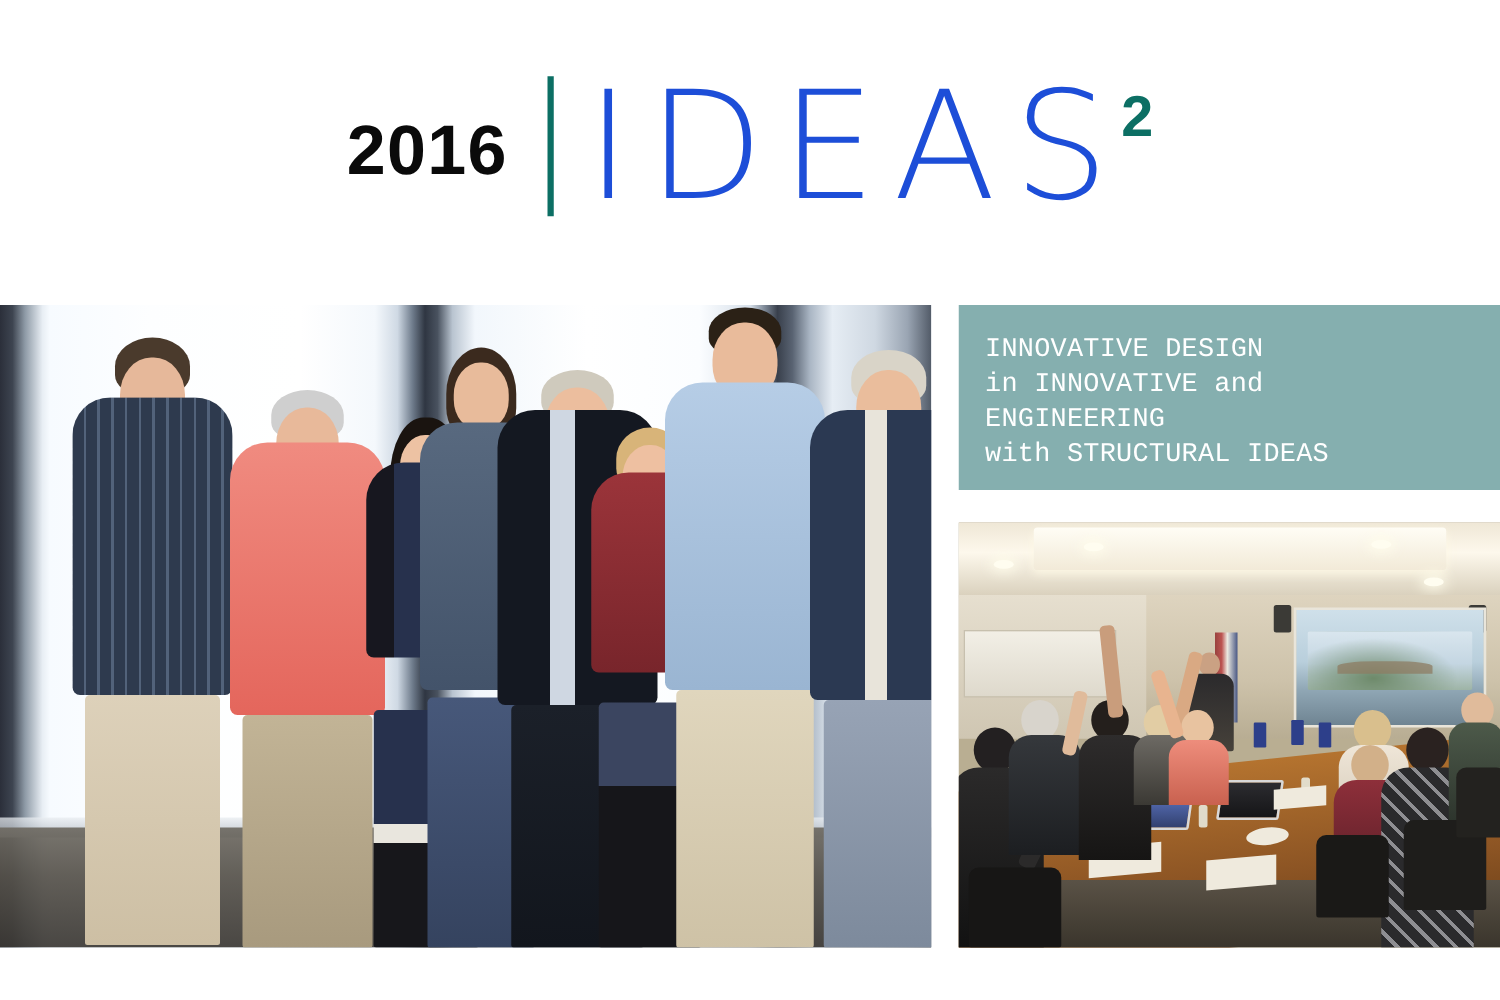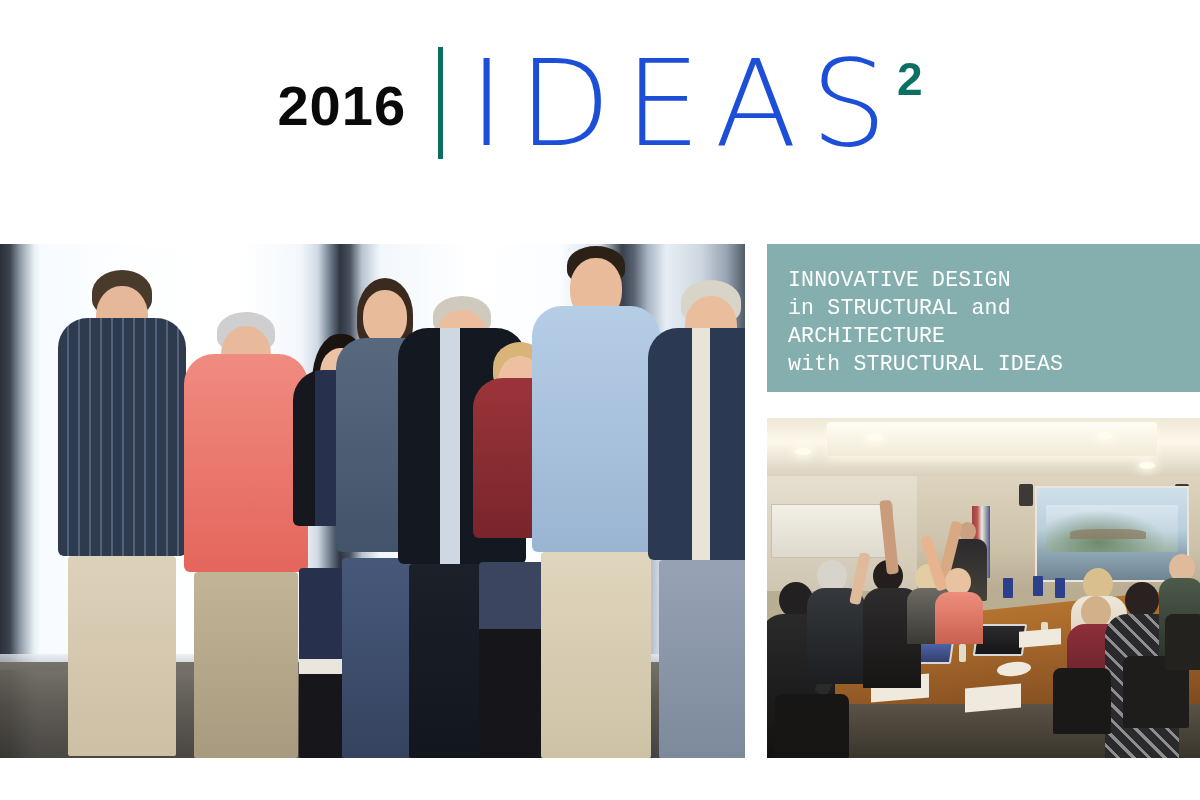--- a/index.html
+++ b/index.html
@@ -4,21 +4,21 @@
 <style>
   html,body{margin:0;padding:0;}
   body{
     width:1200px;height:800px;background:#ffffff;
     font-family:"Liberation Sans", sans-serif;
     overflow:hidden;position:relative;
   }
 
   
   .header{
-    position:absolute;left:0;top:4px;width:1200px;height:244px;
+    position:absolute;left:0;top:18px;width:1200px;height:244px;
     background:#ffffff;
   }
   .logo-row{
     position:absolute;left:0;top:34px;width:1200px;height:130px;
     display:flex;align-items:center;justify-content:center;
   }
   .logo-year{
     font-size:56px;font-weight:bold;color:#0a0a0a;
     letter-spacing:1px;line-height:1;
     margin-right:32px;margin-top:6px;
@@ -248,22 +248,22 @@
     <div class="hair" style="width:60px;height:44px;top:-4px;background:#d9d4c8;"></div>
     <div class="head" style="width:52px;height:62px;top:12px;background:#eabd9c;"></div>
     <div class="body" style="width:126px;height:232px;bottom:142px;background:linear-gradient(90deg,#2b3952 0 44px,#e8e4da 44px 62px,#2b3952 62px 126px);"></div>
     <div class="legs" style="width:104px;height:198px;bottom:-56px;background:linear-gradient(180deg,#97a3b5,#7d8a9c);"></div>
   </div>
 </div>
 
 <div class="banner">
   <div class="banner-text">
     <span class="banner-line">INNOVATIVE DESIGN</span>
-    <span class="banner-line">in STRUCTURAL and</span>
-    <span class="banner-line">ARCHITECTURE</span>
+    <span class="banner-line">in INNOVATIVE and</span>
+    <span class="banner-line">ENGINEERING</span>
     <span class="banner-line">with STRUCTURAL IDEAS</span>
   </div>
 </div>
 
 <div class="conf-photo">
   <div class="cf-ceiling"></div>
   <div class="cf-ceiling-pan"></div>
   <div class="cf-light" style="left:28px;top:30px;"></div>
   <div class="cf-light" style="left:100px;top:16px;"></div>
   <div class="cf-light" style="left:330px;top:14px;"></div>

